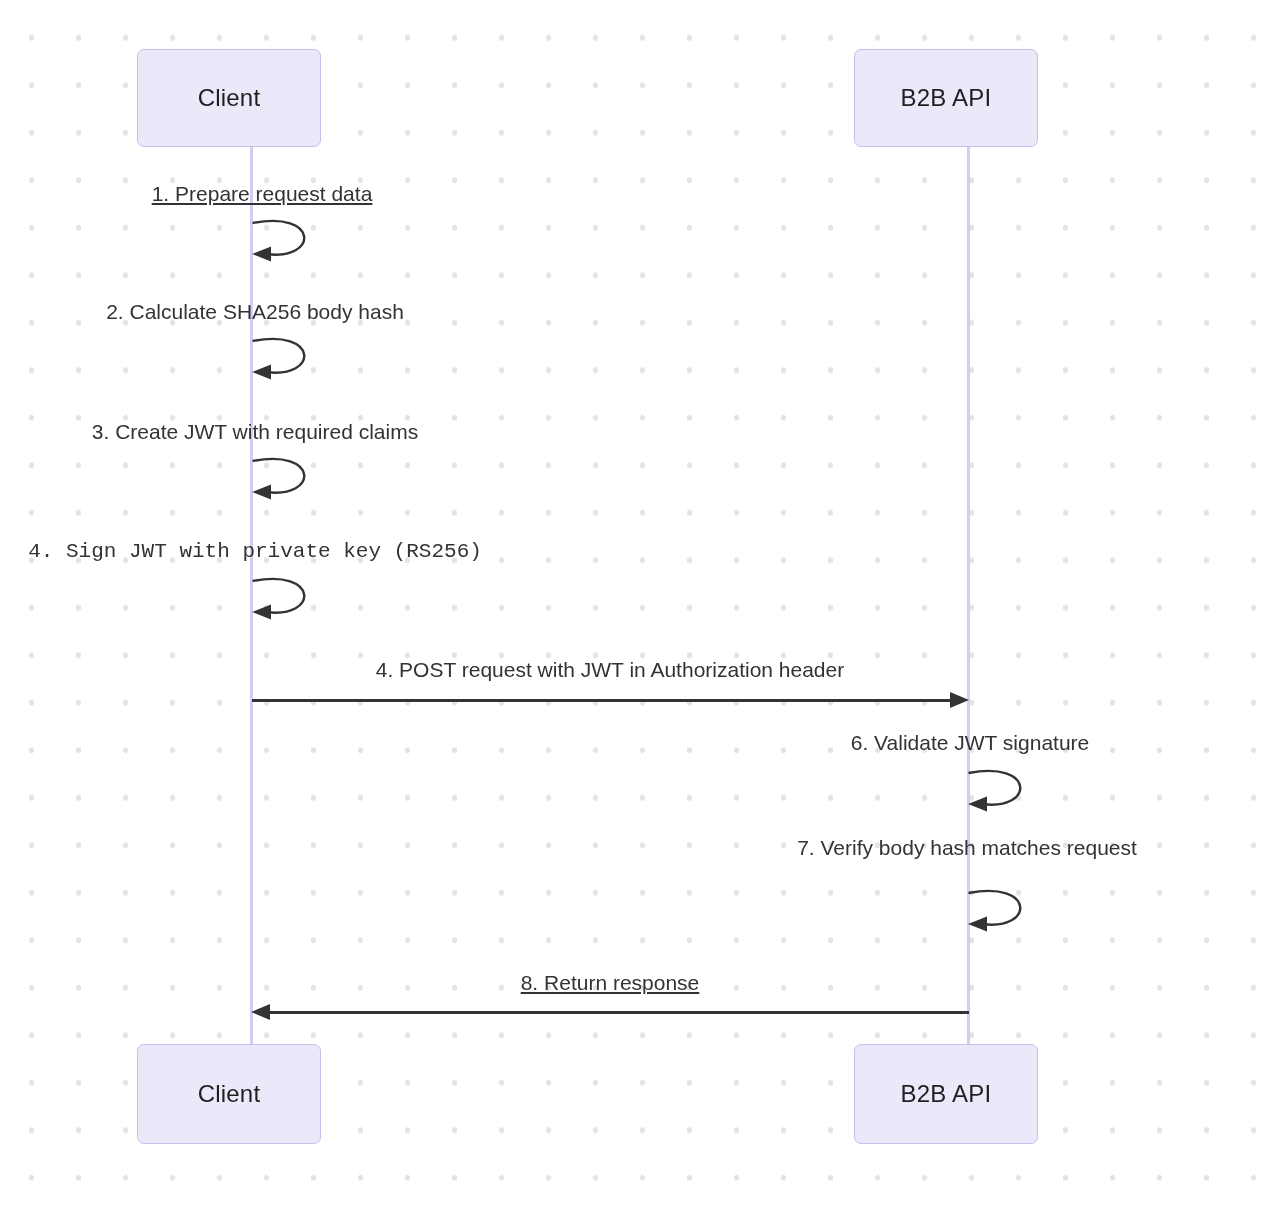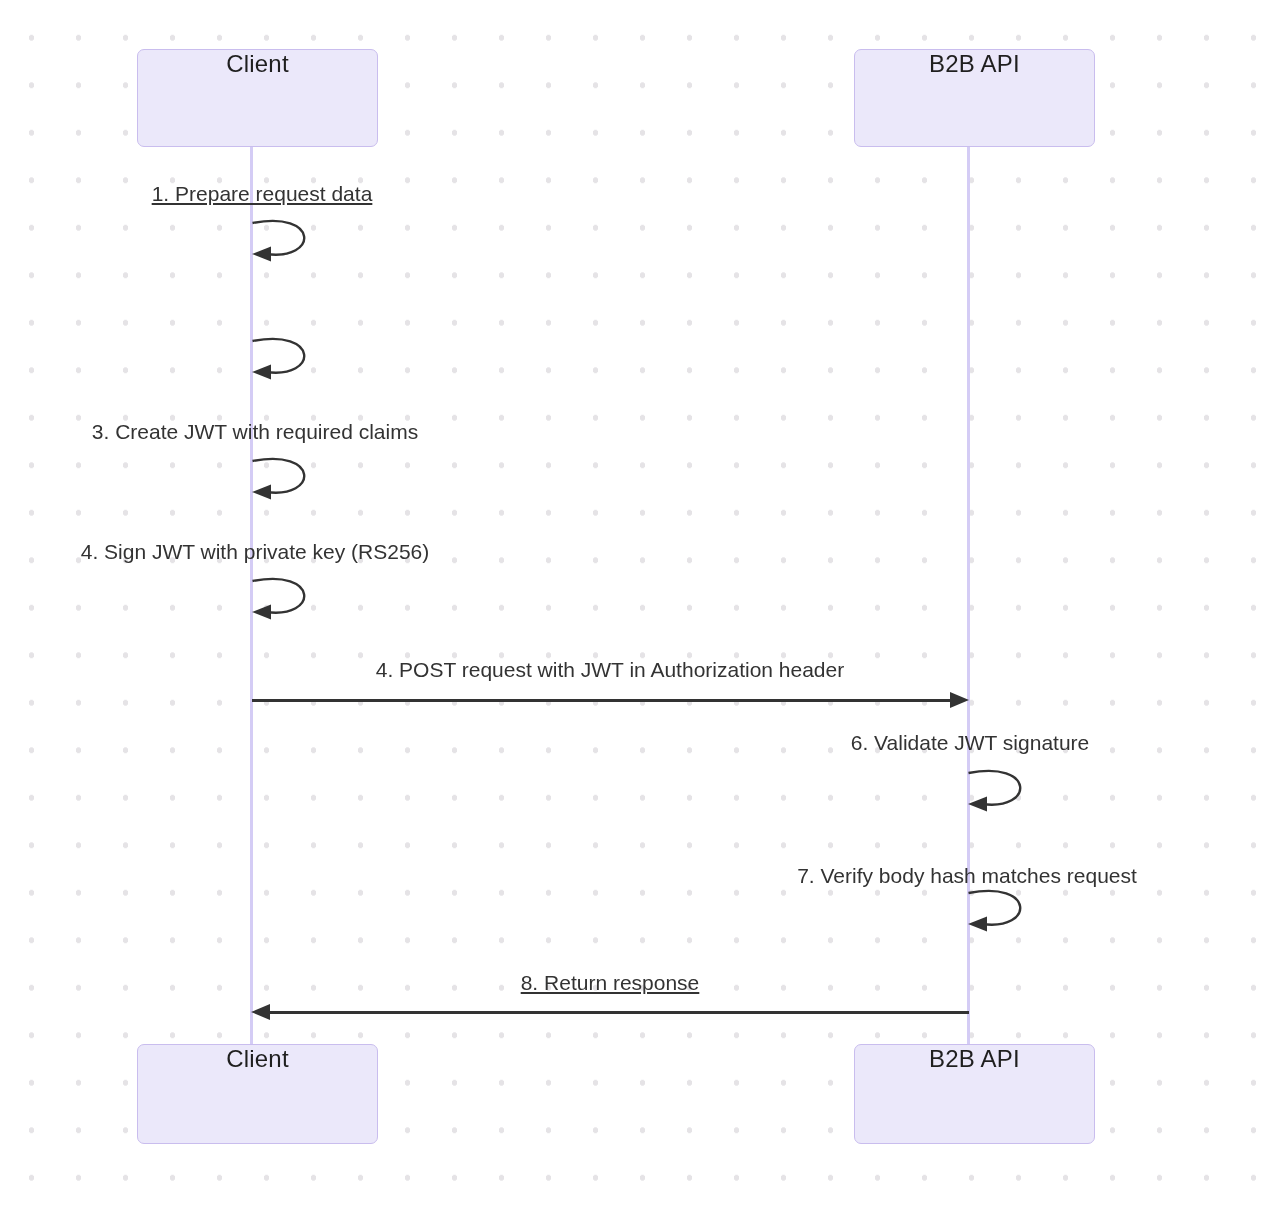--- a/index.html
+++ b/index.html
@@ -24,26 +24,27 @@
     top: 147px;
     width: 3px;
     height: 897px;
     background: #d4ccf5;
   }
   .lifeline-client { left: 250px; }
   .lifeline-b2b   { left: 967px; }
   
   .actor {
     position: absolute;
-    width: 241px;
+    width: 184px;
     height: 98px;
     background: #ebe8fa;
     border: 1.6px solid #c9bdee;
     border-radius: 7px;
     display: flex;
+    align-items: center;
     justify-content: center;
     box-sizing: border-box;
   }
   .actor span {
     font-size: 24px;
     color: #1f1f1f;
     letter-spacing: 0.2px;
   }
   .actor-client-top    { left: 137px; top: 49px; }
   .actor-b2b-top       { left: 854px; top: 49px; }
@@ -53,24 +54,24 @@
   .msg-label {
     position: absolute;
     transform: translateX(-50%);
     white-space: nowrap;
     font-size: 21px;
     color: #333333;
   }
   .m1 { left: 262px; top: 182px; text-decoration: underline; }
   .m2 { left: 255px; top: 300px; }
   .m3 { left: 255px; top: 420px; }
-  .m4 { left: 255px; top: 540px; }
+  .m4 { left: 255px; top: 540px; font-family: Liberation Mono, monospace; }
   .m5 { left: 610px; top: 658px; }
   .m6 { left: 970px; top: 731px; }
-  .m7 { left: 967px; top: 864px; }
+  .m7 { left: 967px; top: 836px; }
   .m8 { left: 610px; top: 971px; text-decoration: underline; }
   
   .loop { position: absolute; overflow: visible; }
   .l1 { left: 251px; top: 217px; }
   .l2 { left: 251px; top: 335px; }
   .l3 { left: 251px; top: 455px; }
   .l4 { left: 251px; top: 575px; }
   .l6 { left: 967px; top: 767px; }
   .l7 { left: 967px; top: 887px; }
   
@@ -98,20 +99,21 @@
 
   <div class="lifeline lifeline-client"></div>
   <div class="lifeline lifeline-b2b"></div>
 
   <div class="msg-label m1">1. Prepare request data</div>
   <svg class="loop l1" width="78" height="48" viewBox="0 0 78 48">
     <path d="M 1.5,6 C 68,-7 68,44 15,37" fill="none" stroke="#333333" stroke-width="2.4"></path>
     <polygon points="1,37 20,29.5 20,44.5" fill="#333333"></polygon>
   </svg>
 
+  <div class="msg-label m2">2. Calculate SHA256 body hash</div>
   <svg class="loop l2" width="78" height="48" viewBox="0 0 78 48">
     <path d="M 1.5,6 C 68,-7 68,44 15,37" fill="none" stroke="#333333" stroke-width="2.4"></path>
     <polygon points="1,37 20,29.5 20,44.5" fill="#333333"></polygon>
   </svg>
 
   <div class="msg-label m3">3. Create JWT with required claims</div>
   <svg class="loop l3" width="78" height="48" viewBox="0 0 78 48">
     <path d="M 1.5,6 C 68,-7 68,44 15,37" fill="none" stroke="#333333" stroke-width="2.4"></path>
     <polygon points="1,37 20,29.5 20,44.5" fill="#333333"></polygon>
   </svg>

